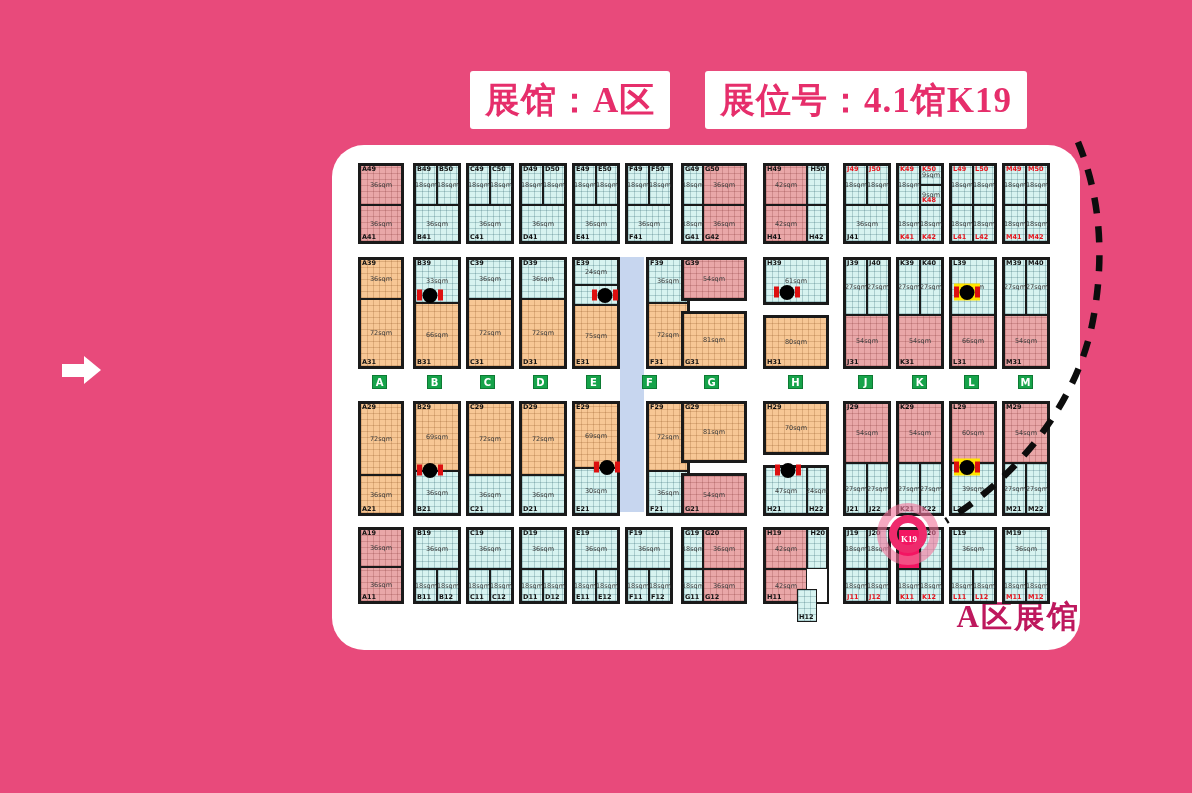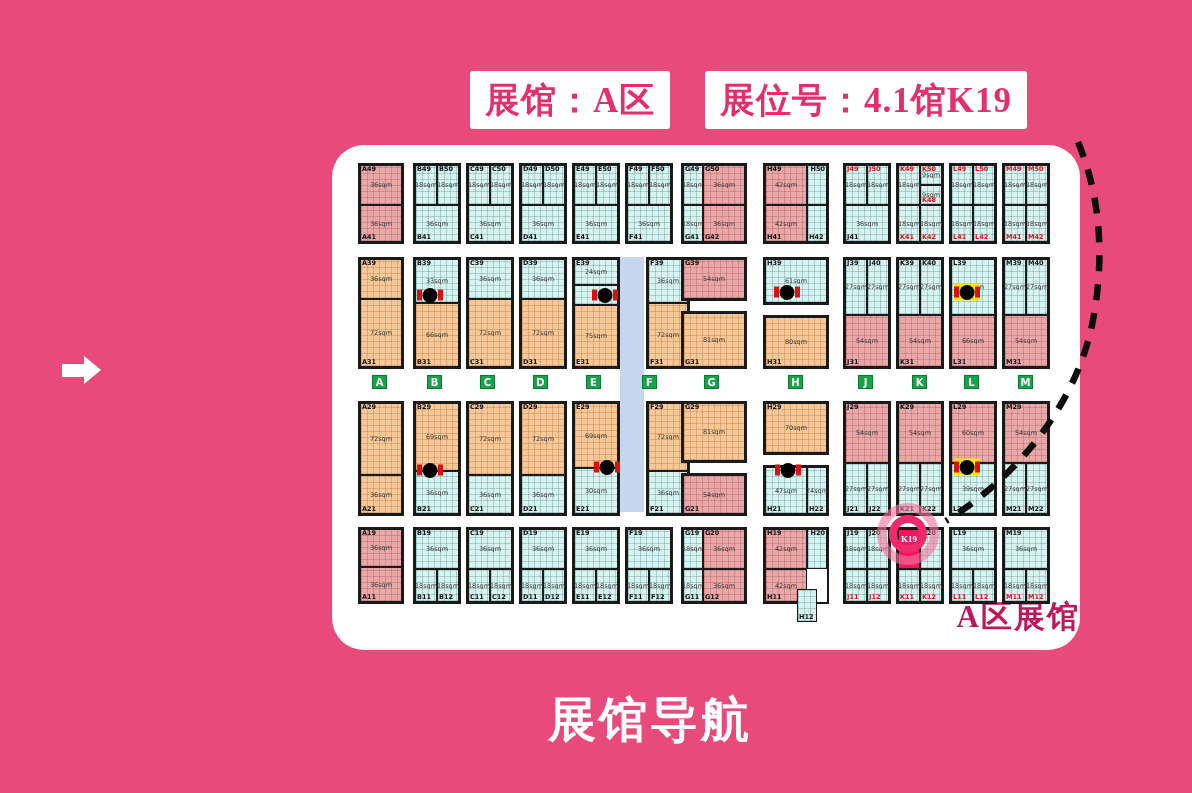--- a/index.html
+++ b/index.html
@@ -787,14 +787,13 @@
         <div class="rm r"></div>
       </div>
       <div class="ring ring-outer" style="left: 545px; top: 358px;"></div>
       <div class="ring ring-inner" style="left: 557px; top: 370px;"></div>
     </div>
 
   <svg class="curve-svg" width="1192" height="793" viewBox="0 0 1192 793">
     <path d="M1078 142 C1102 200 1104 262 1093 320 C1082 380 1040 462 946 521" fill="none" stroke="#0d0d0d" stroke-width="6.5" stroke-dasharray="16 13"></path>
   </svg>
 
-  <div class="page-caption serif">展馆导航</div>
 </div>
 
 </body></html>

